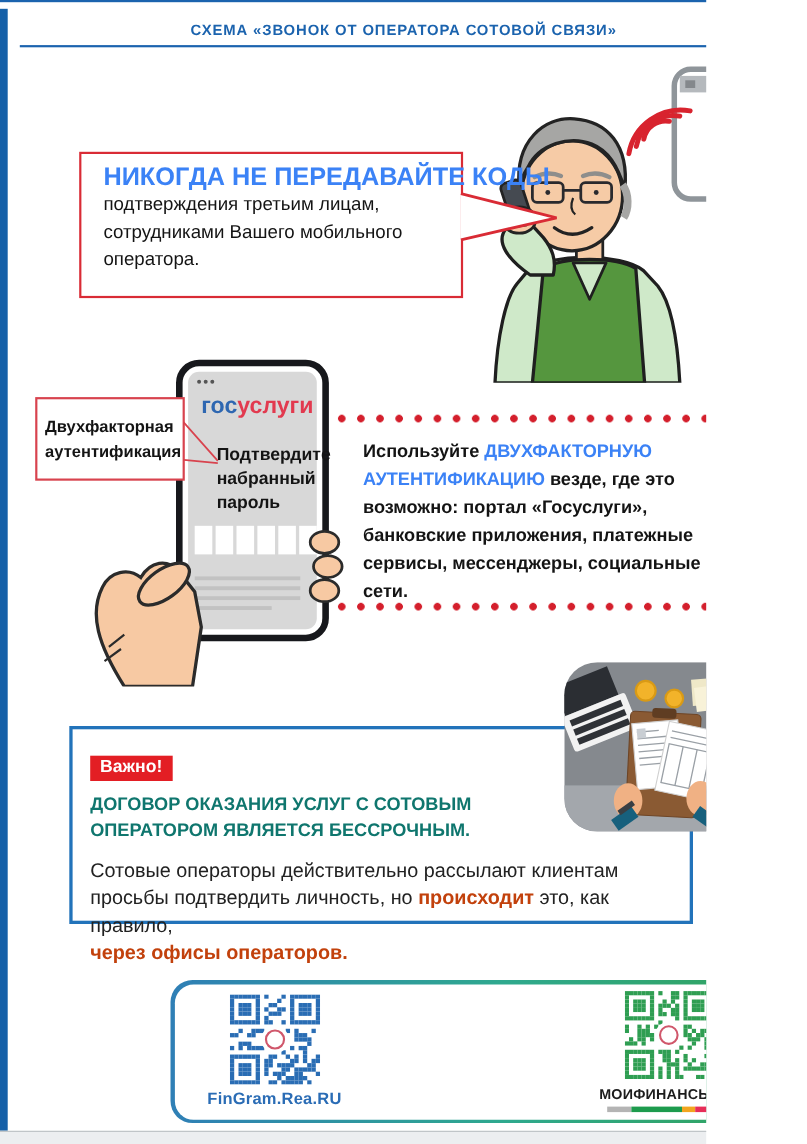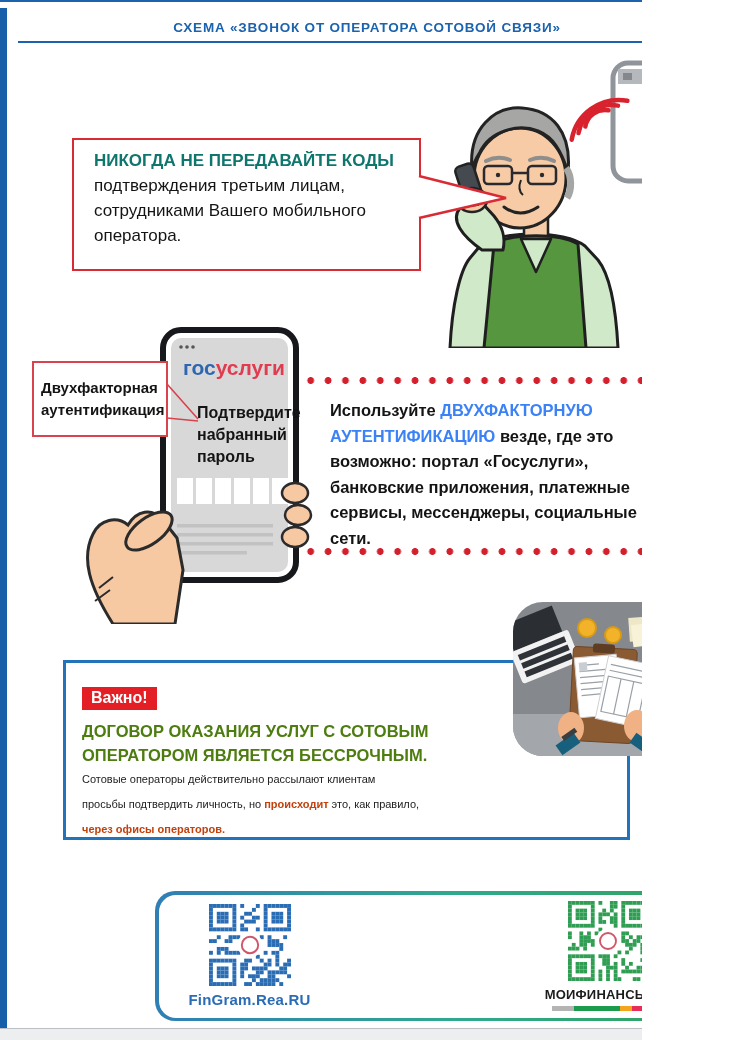--- a/index.html
+++ b/index.html
@@ -7,41 +7,41 @@
         font-family:"Liberation Sans","DejaVu Sans",sans-serif;color:#1a1a1a;}
   
   .top-line{position:absolute;left:0;top:0;width:734px;height:2px;background:#1b63ae;}
   .left-bar{position:absolute;left:0;top:8px;width:7px;height:1020px;background:#1560a8;}
   .hdr{position:absolute;left:20px;top:20px;width:694px;text-align:center;
        font-size:13.5px;font-weight:bold;letter-spacing:.8px;color:#1b63ae;white-space:nowrap;}
   .hdr-rule{position:absolute;left:18px;top:41px;width:698px;height:2px;background:#1b63ae;}
   
   .bubble{position:absolute;left:72px;top:138px;width:349px;height:133px;border:2.5px solid #d92b35;
           background:#fff;padding:8px 16px 0 20px;box-sizing:border-box;z-index:3;}
-  .bubble .hl{color:#0f766e;font-weight:bold;font-size:17px;line-height:25px;white-space:nowrap;}
+  .bubble .hl{color:#3b82f6;font-weight:bold;font-size:23px;line-height:25px;white-space:nowrap;}
   .bubble .ln{font-weight:normal;font-size:17px;line-height:25px;white-space:nowrap;color:#141414;}
   .tail{position:absolute;left:418px;top:168px;z-index:4;}
   
   .man-art{position:absolute;left:420px;top:58px;z-index:2;}
   .hand-art{position:absolute;left:25px;top:318px;z-index:5;}
   
   .dots-h{position:absolute;height:7px;background-image:radial-gradient(circle,#d41f2c 3.1px,rgba(212,31,44,0) 3.7px);
           background-size:17.4px 7px;background-repeat:repeat-x;background-position:left center;}
   .dots-v{position:absolute;width:7px;background-image:radial-gradient(circle,#d41f2c 3.1px,rgba(212,31,44,0) 3.7px);
           background-size:7px 17.2px;background-repeat:repeat-y;background-position:center top;}
   .advice-text{position:absolute;left:330px;top:398px;width:336px;font-weight:bold;font-size:16.5px;line-height:25.5px;color:#141414;}
   .advice-text .red{color:#3b82f6;}
   .advice-row{white-space:nowrap;}
   
   .imp{position:absolute;left:63px;top:660px;width:567px;height:180px;border:3px solid #2273ba;
        background:#fff;box-sizing:border-box;padding:24px 16px 0 16px;z-index:2;}
   .badge{display:inline-block;background:#e31e24;color:#fff;font-weight:bold;font-size:16px;
          padding:2px 9px 3px 9px;margin-bottom:9px;}
-  .imp-title{font-weight:bold;font-size:16.5px;line-height:24px;color:#4d7c0f;white-space:nowrap;}
-  .imp-body{margin-top:0;font-size:11px;line-height:25px;color:#222;}
+  .imp-title{font-weight:bold;font-size:16.5px;line-height:24px;color:#0f766e;white-space:nowrap;}
+  .imp-body{margin-top:12px;font-size:18px;line-height:25px;color:#222;}
   .imp-body b{color:#c2410c;}
   .desk-art{position:absolute;left:513px;top:602px;z-index:3;}
   
   .qrbox{position:absolute;left:155px;top:891px;width:550px;height:130px;border-radius:20px;
          background:linear-gradient(90deg,#2f7fb6,#2fa98e 55%,#31a35c);padding:3.5px;box-sizing:border-box;}
   .qrbox-in{width:100%;height:100%;background:#fff;border-radius:17px;display:flex;align-items:center;
             justify-content:space-between;padding:0 30px;box-sizing:border-box;}
   .qrcol{display:flex;flex-direction:column;align-items:center;}
   .qr{width:82px;height:82px;display:block;}
   .qr-label-blue{margin-top:5px;color:#2a6cb5;font-weight:bold;font-size:15px;letter-spacing:.2px;white-space:nowrap;text-align:right;}

